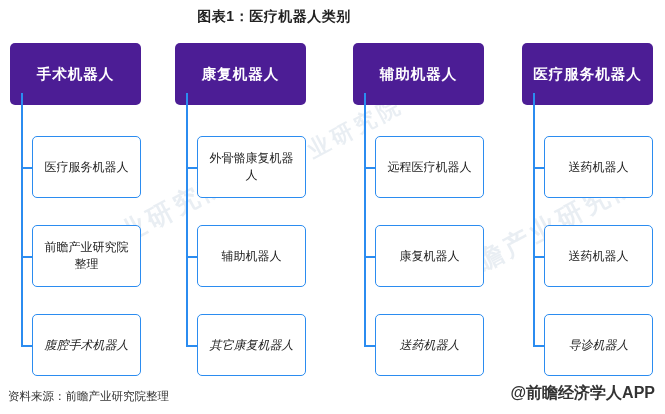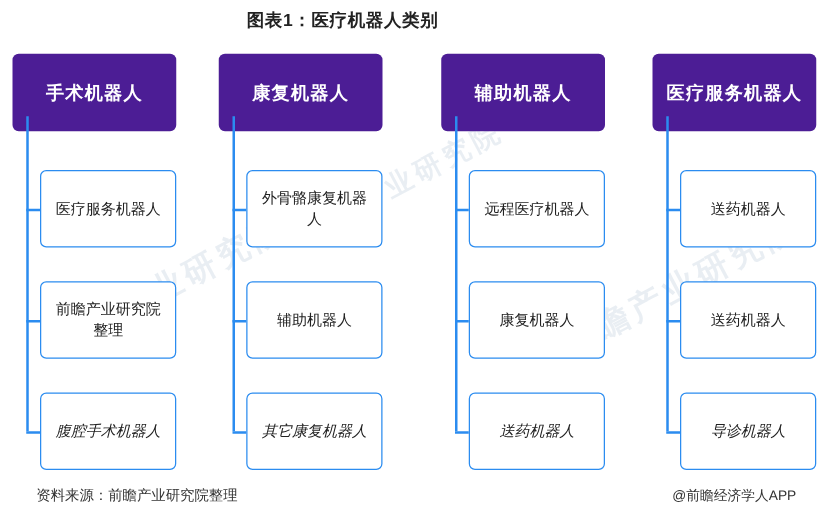--- a/index.html
+++ b/index.html
@@ -107,28 +107,28 @@
   .stub-0 { top: 131px; }
   .stub-1 { top: 220px; }
   .stub-2 { top: 309px; }
 
   .source {
     position: absolute;
     left: 8px;
     bottom: 10px;
     font-size: 11.5px;
     color: #333;
-    margin-left: 21px;
   }
   .credit {
     position: absolute;
-    right: 28px;
+    right: 10px;
     bottom: 10px;
-    font-size: 11px;
+    font-size: 16px;
     color: #333;
+    font-weight: bold;
   }
 
   
   .wm {
     position: absolute;
     color: rgba(120,150,180,0.16);
     font-size: 26px;
     font-weight: bold;
     letter-spacing: 4px;
     transform: rotate(-28deg);

